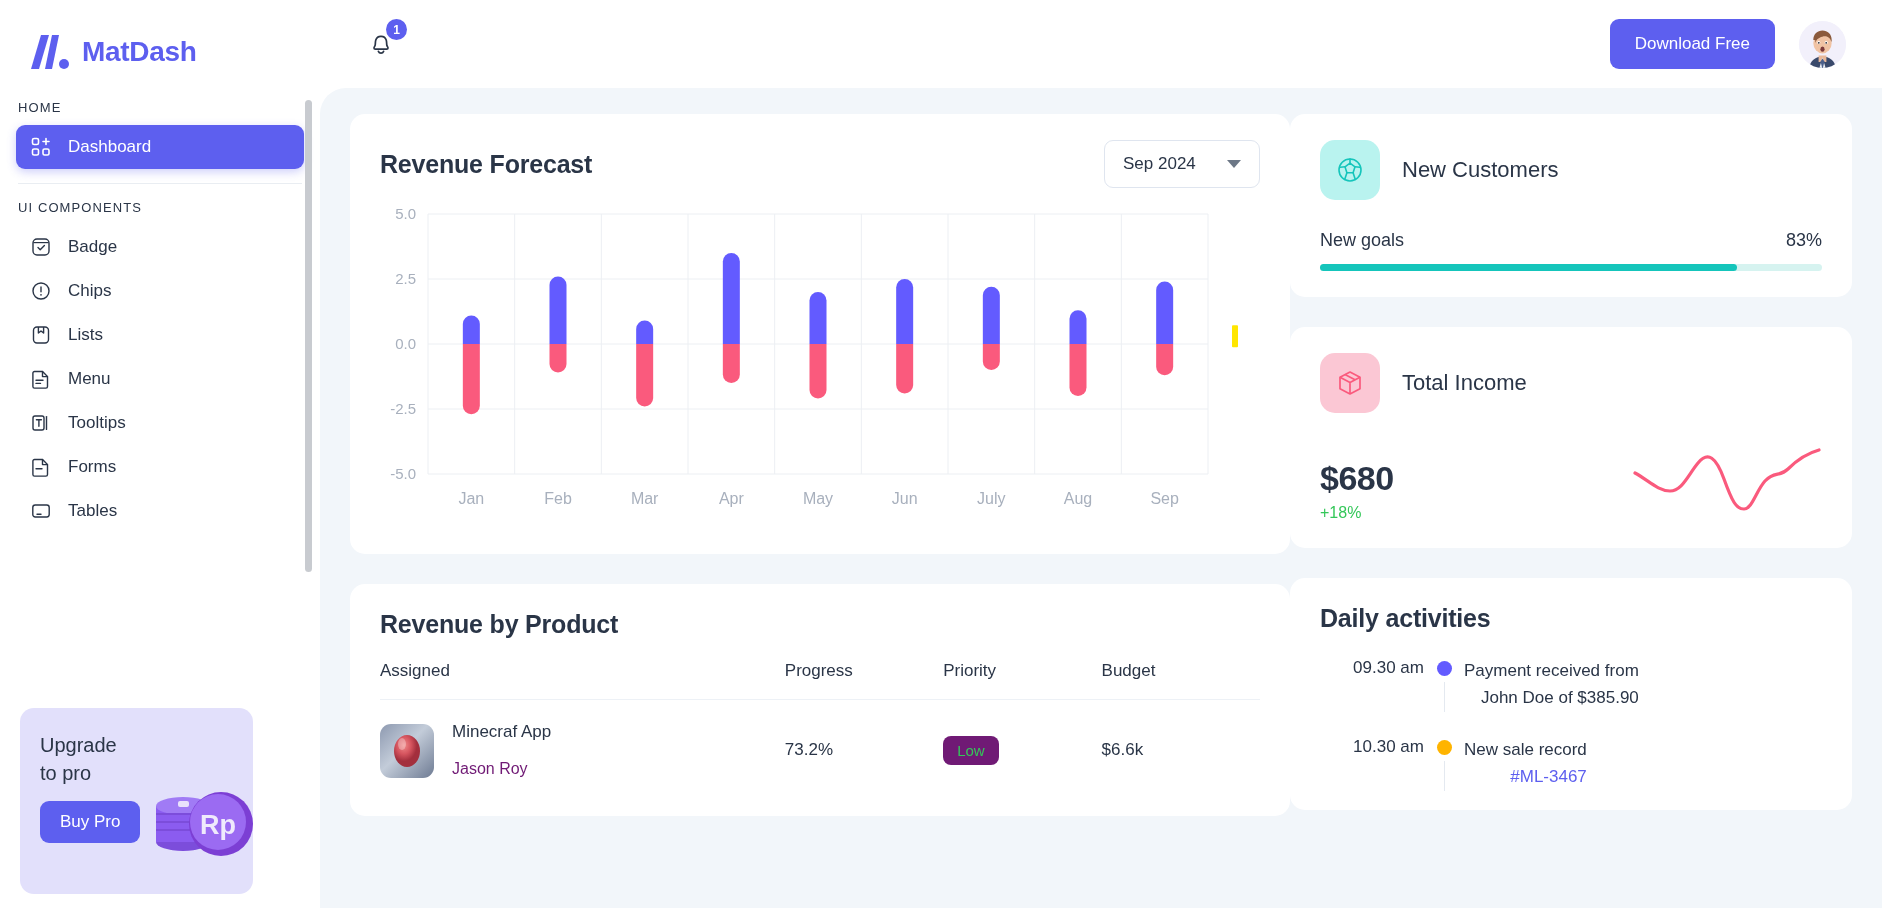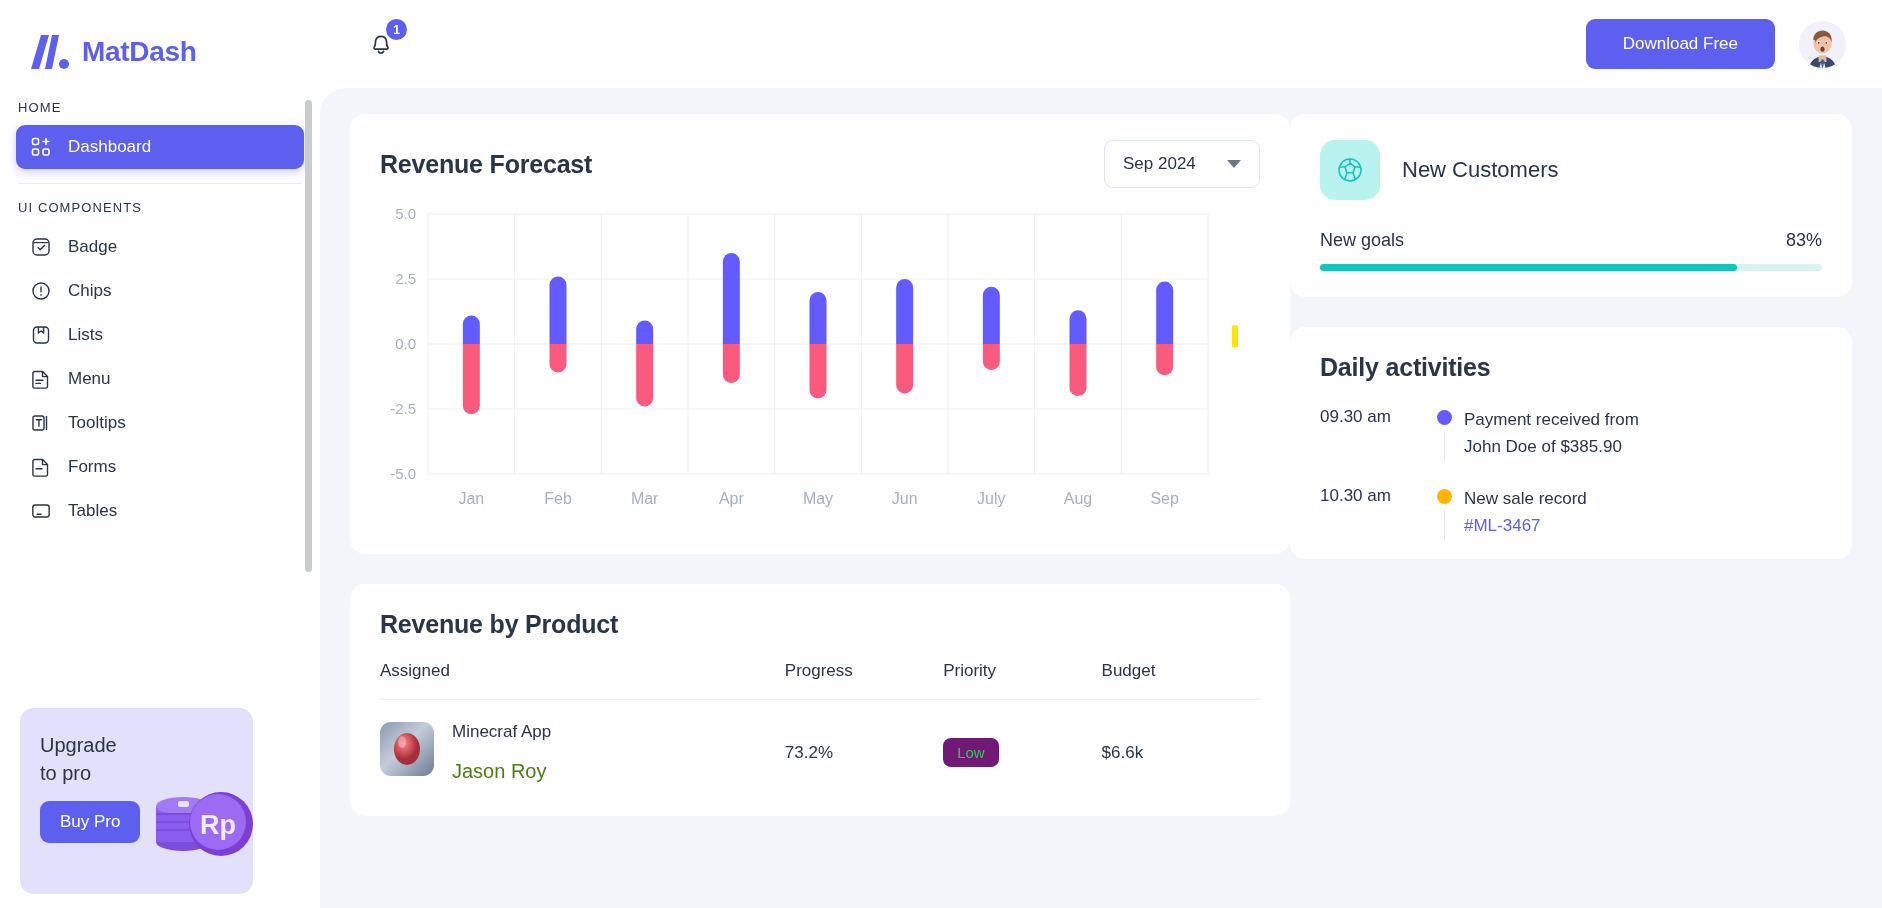--- a/index.html
+++ b/index.html
@@ -80,21 +80,21 @@
   .bell-badge {
     position: absolute; right: -9px; top: -8px;
     width: 21px; height: 21px; border-radius: 50%;
     background: #5d5fef; color: #fff; font-size: 12px; font-weight: 600;
     display: flex; align-items: center; justify-content: center;
   }
   .header-right { margin-left: auto; display: flex; align-items: center; gap: 24px; }
   .dl-btn {
     background: #5d5fef; color: #ffffff; border: none;
     font-family: inherit; font-size: 17px; font-weight: 500;
-    padding: 15px 37px; border-radius: 9px; cursor: pointer;
+    padding: 15px 25px; border-radius: 9px; cursor: pointer;
   }
   .avatar {
     width: 47px; height: 47px; border-radius: 50%;
     background: #f2f0fb; overflow: hidden; cursor: pointer;
     display: block;
   }
 
   
   .main {
     position: absolute; left: 320px; top: 88px; right: 0; bottom: 0;
@@ -143,32 +143,32 @@
   .spark { margin-left: auto; width: 190px; height: 75px; }
 
   
   .tbl-card { margin-top: 30px; padding: 26px 30px; height: 232px; overflow: hidden; }
   table { width: 100%; border-collapse: collapse; margin-top: 22px; }
   thead th {
     text-align: left; font-size: 17px; font-weight: 500; color: #2a3547;
     padding: 0 0 18px 0; border-bottom: 1px solid #edf1f6;
   }
   tbody td { padding: 22px 0 0 0; font-size: 17px; color: #2a3547; vertical-align: middle; }
-  .assigned { display: flex; align-items: flex-start; gap: 18px; }
+  .assigned { display: flex; align-items: flex-end; gap: 18px; }
   .prod-thumb { width: 54px; height: 54px; border-radius: 11px; flex: 0 0 54px; display:block; }
   .prod-name { font-size: 17px; font-weight: 500; color: #2a3547; }
-  .prod-sub { font-size: 20px; color: #4d7c0f; margin-top: 18px; }
+  .prod-sub { font-size: 16px; color: #701a75; margin-top: 18px; }
   .chip {
     display: inline-block; padding: 6px 14px; border-radius: 8px;
     font-size: 15px; background: #701a75; color: #34c759;
   }
 
   
   .act-card { margin-top: 30px; padding: 26px 30px; height: 232px; overflow: hidden; }
-  .act-row { display: flex; margin-top: 24px; }
+  .act-row { display: flex; margin-top: 24px; text-align: right; }
   .act-time {
     width: 104px; flex: 0 0 104px; font-size: 17px; color: #2a3547;
     padding-top: 1px;
   }
   .act-rail { width: 40px; flex: 0 0 40px; display: flex; flex-direction: column; align-items: center; }
   .act-dot { width: 15px; height: 15px; border-radius: 50%; margin-top: 4px; }
   .act-line { width: 1px; flex: 1; background: #e4e9f0; margin-top: 6px; min-height: 30px; }
   .act-text { font-size: 17px; color: #2a3547; line-height: 1.6; }
   .act-link { color: #5d5fef; }
 </style>
@@ -476,20 +476,43 @@
           </div>
           <div class="goal-row">
             <span>New goals</span>
             <span class="goal-pct">83%</span>
           </div>
           <div class="bar-track">
             <div class="bar-fill" id="nc-bar" style="width: 83%; background: rgb(21, 197, 187);"></div>
           </div>
         </section>
 
+        <section class="card stat-card" style="margin-top:30px">
+          <div class="stat-head">
+            <span class="stat-ico" id="ti-ico" style="background: rgb(251, 199, 212);">
+              <svg viewBox="0 0 32 32" width="32" height="32" fill="none" stroke="#fa5a7d" stroke-width="1.7">
+                <path d="M16 5l10 5.2v11.6L16 27 6 21.8V10.2z" stroke-linejoin="round"></path>
+                <path d="M6 10.2l10 5.3 10-5.3M16 15.5V27" stroke-linejoin="round"></path>
+                <path d="M11 7.6l10 5.2" stroke-linejoin="round"></path>
+              </svg>
+            </span>
+            <span class="stat-name">Total Income</span>
+          </div>
+          <div class="income-row">
+            <div>
+              <div class="income-val">$680</div>
+              <div class="income-delta">+18%</div>
+            </div>
+            <span class="spark">
+              <svg viewBox="0 0 190 75" width="190" height="75" fill="none">
+                <path d="M3 26 C16 33, 26 44, 38 44 S56 28, 66 16 S84 10, 92 32 S104 62, 112 62 S124 44, 133 34 S148 30, 156 22 S176 6, 187 3" stroke="#fa5a7d" stroke-width="3.2" stroke-linecap="round" stroke-linejoin="round"></path>
+              </svg>
+            </span>
+          </div>
+        </section>
 
         <section class="card act-card">
           <h2 class="card-title">Daily activities</h2>
 
           <div class="act-row">
             <div class="act-time">09.30 am</div>
             <div class="act-rail">
               <span class="act-dot" id="dot0" style="background: rgb(99, 91, 255);"></span>
               <span class="act-line"></span>
             </div>

